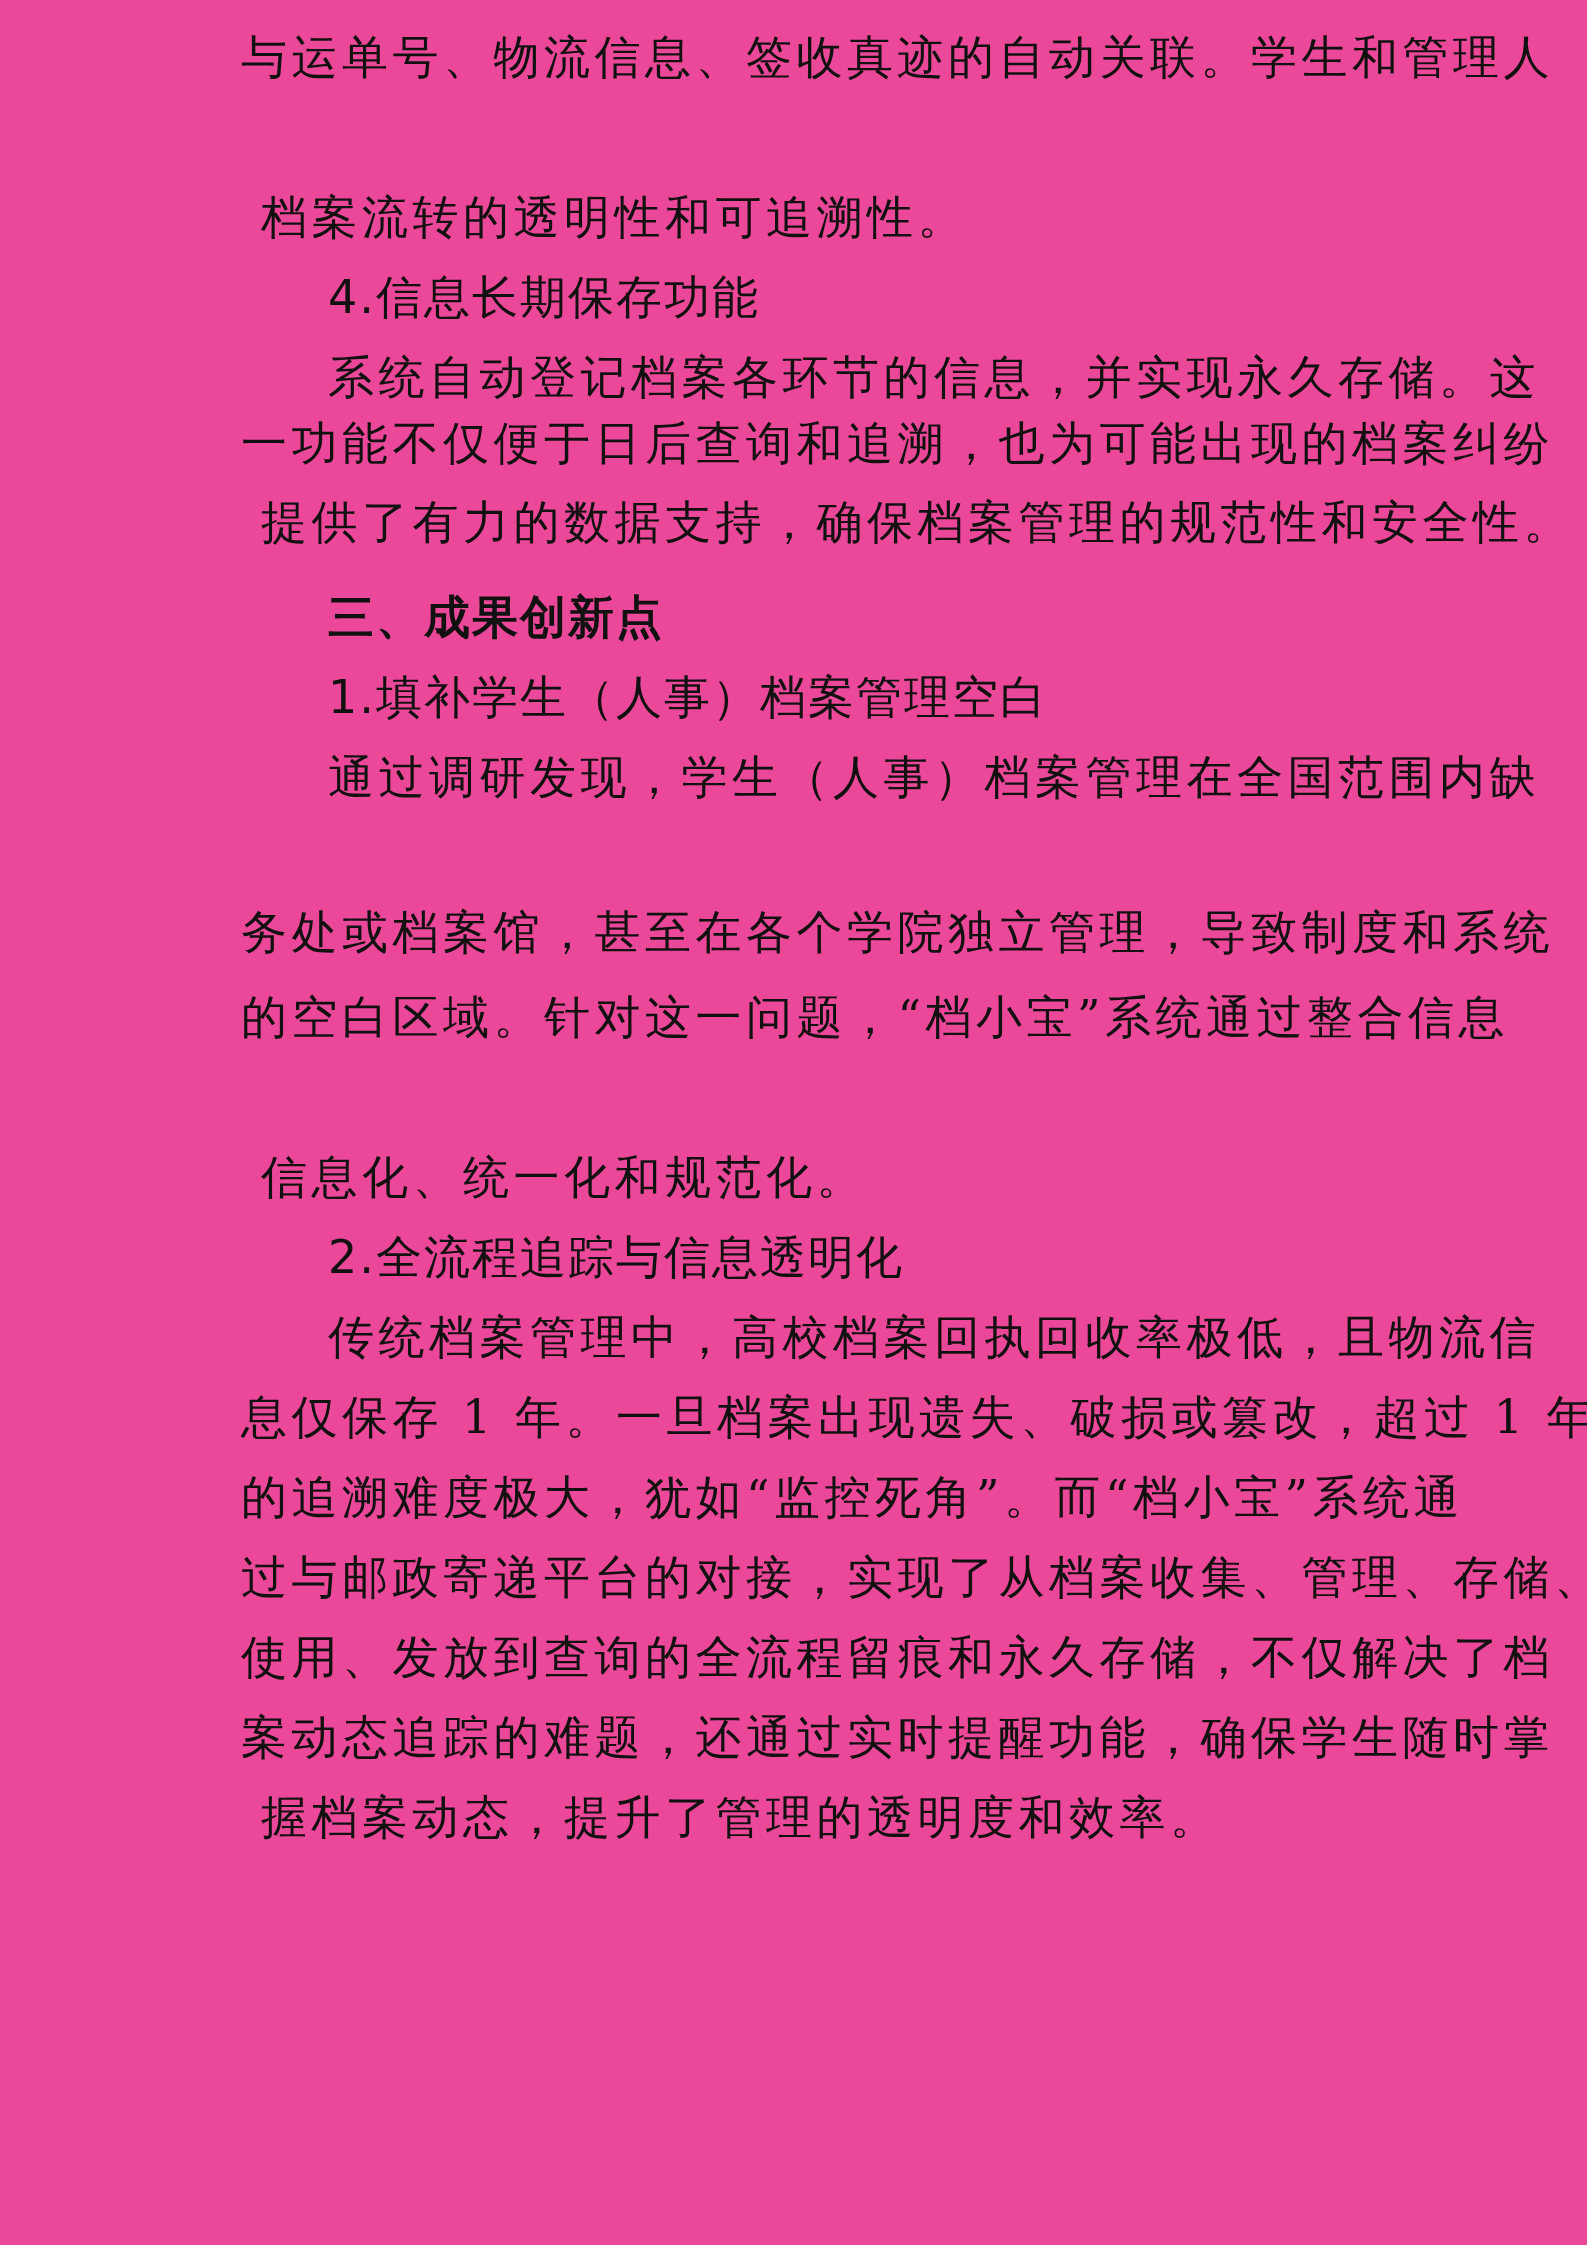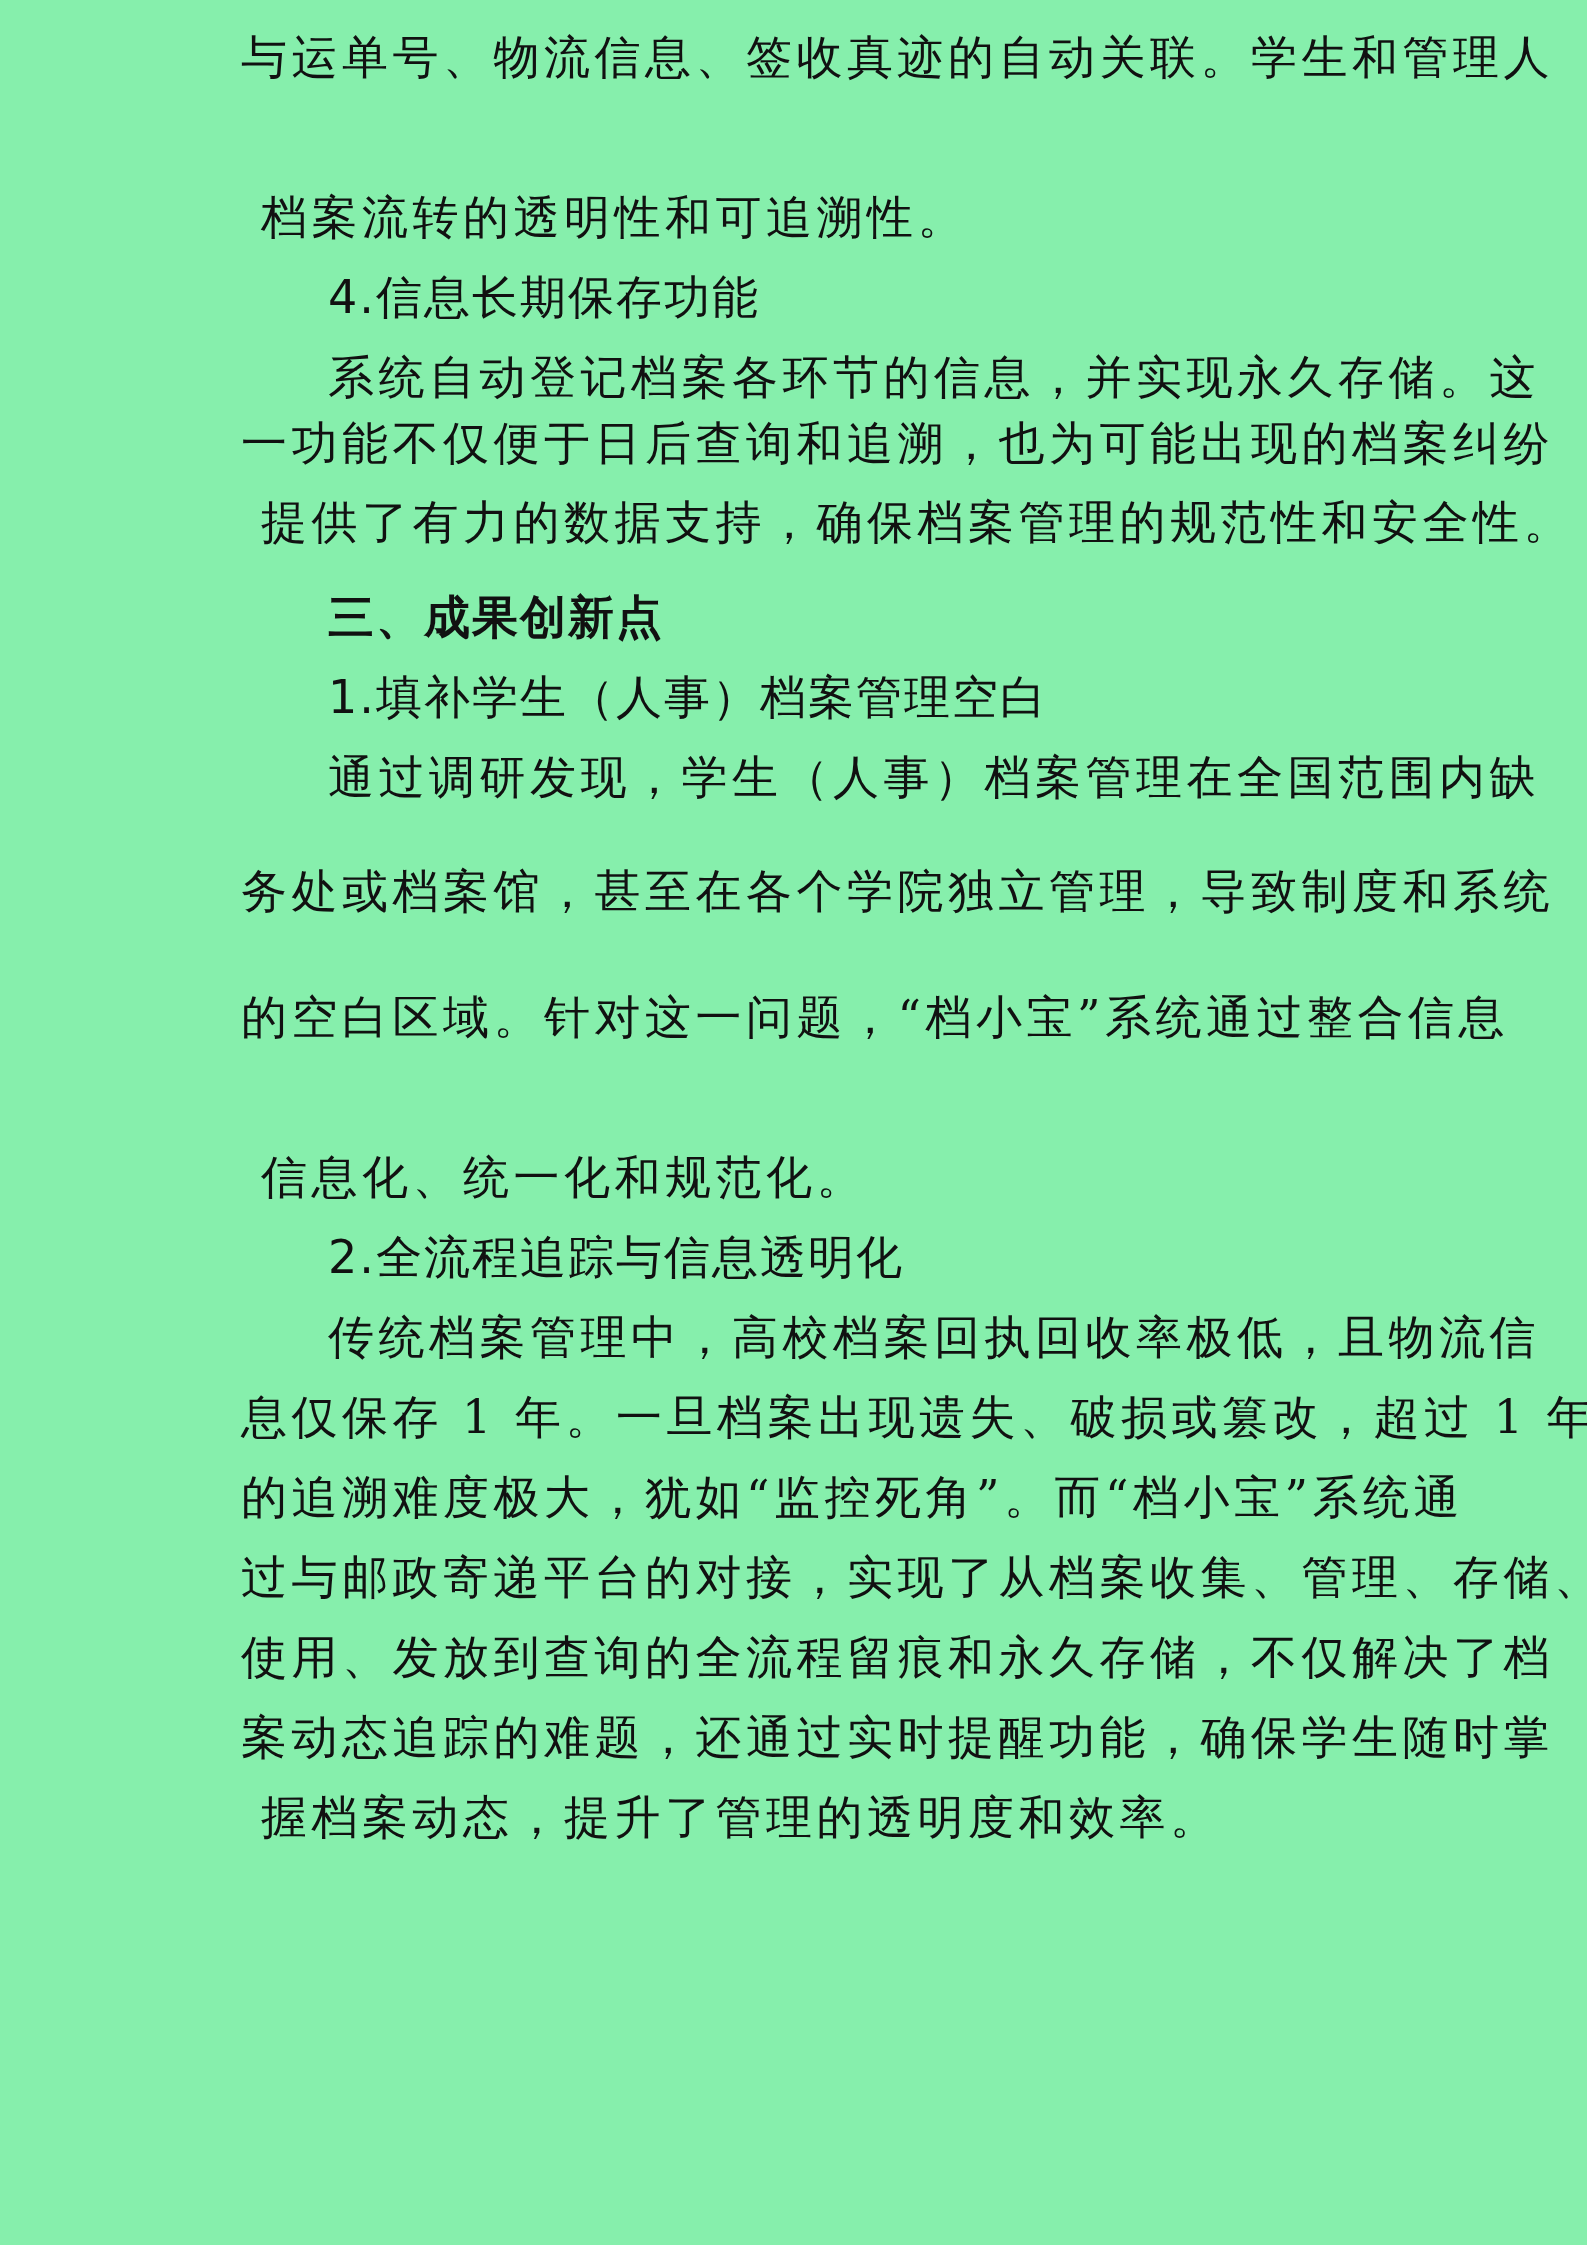--- a/index.html
+++ b/index.html
@@ -1,17 +1,17 @@
 <!DOCTYPE html>
 <html><head>
 <meta charset="utf-8">
 <style>
   html, body { margin: 0; padding: 0; background: #ffffff; }
   body { width: 1587px; height: 2245px; position: relative; overflow: hidden; }
-  .page { position: absolute; left: 0; top: 0; width: 1587px; height: 2245px; background: #86efac; }
+  .page { position: absolute; left: 0; top: 0; width: 1587px; height: 2245px; background: #ec4899; }
   .line {
     position: absolute;
     left: 241px;
     width: 1112px;
     height: 80px;
     line-height: 80px;
     font-family: "DejaVu Serif", "Liberation Serif", serif;
     font-size: 46px;
     color: #111;
     white-space: nowrap;
@@ -36,21 +36,21 @@
 
   <div class="line indent" style="top:337px">系统自动登记档案各环节的信息，并实现永久存储。这</div>
   <div class="line" style="top:403px">一功能不仅便于日后查询和追溯，也为可能出现的档案纠纷</div>
   <div class="line last" style="top:482px">提供了有力的数据支持，确保档案管理的规范性和安全性。</div>
 
   <div class="line indent heading bold" style="top:577px">三、成果创新点</div>
 
   <div class="line indent heading" style="top:657px">1.填补学生（人事）档案管理空白</div>
 
   <div class="line indent" style="top:737px">通过调研发现，学生（人事）档案管理在全国范围内缺</div>
-  <div class="line" style="top:851px">务处或档案馆，甚至在各个学院独立管理，导致制度和系统</div>
+  <div class="line" style="top:892px">务处或档案馆，甚至在各个学院独立管理，导致制度和系统</div>
   <div class="line" style="top:977px">的空白区域。针对这一问题，“档小宝”系统通过整合信息</div>
   <div class="line last" style="top:1137px">信息化、统一化和规范化。</div>
 
   <div class="line indent heading" style="top:1217px">2.全流程追踪与信息透明化</div>
 
   <div class="line indent" style="top:1297px">传统档案管理中，高校档案回执回收率极低，且物流信</div>
   <div class="line" style="top:1377px">息仅保存 1 年。一旦档案出现遗失、破损或篡改，超过 1 年</div>
   <div class="line" style="top:1457px">的追溯难度极大，犹如“监控死角”。而“档小宝”系统通</div>
   <div class="line" style="top:1537px">过与邮政寄递平台的对接，实现了从档案收集、管理、存储、</div>
   <div class="line" style="top:1617px">使用、发放到查询的全流程留痕和永久存储，不仅解决了档</div>

